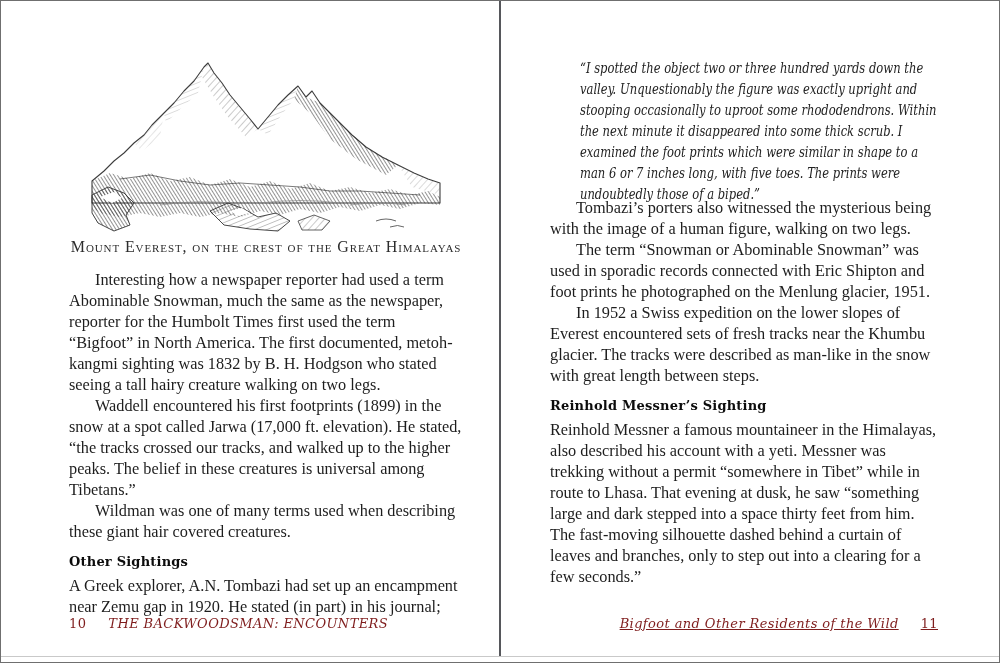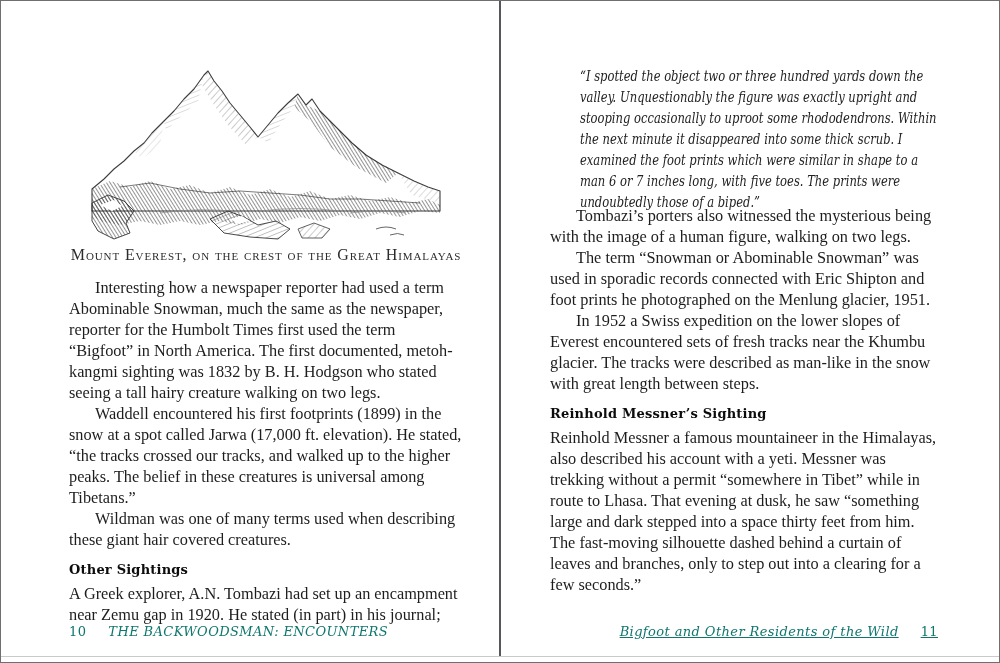--- a/index.html
+++ b/index.html
@@ -6,21 +6,21 @@
   .spread{
     position:relative;
     width:998px;height:661px;
     margin:0;
     background:#ffffff;
     border:1px solid #6f6f6f;
     overflow:hidden;
     font-family:"Liberation Serif", serif;
     color:#1d1d1d;
   }
-  .page{position:absolute;top:8px;width:499px;height:642px;background:#fff;}
+  .page{position:absolute;top:0;width:499px;height:642px;background:#fff;}
   .page-left{left:0;}
   .page-right{left:500px;}
   .divider{position:absolute;left:498px;top:0;width:2px;height:656px;background:#56575b;}
   .bottom-rule{position:absolute;left:0;top:655px;width:100%;height:1px;background:#c9c9c9;}
 
   
   .content-l{position:absolute;left:68px;top:0;width:394px;}
   figure{margin:0;padding-top:52px;text-align:center;}
   figure svg{display:block;margin:0 auto;}
   figcaption{
@@ -59,21 +59,21 @@
   }
   .content-r .body-text{margin-top:13px;}
 
   
   .footer{
     position:absolute;top:615px;
     font-family:"DejaVu Serif", serif;
     font-style:italic;
     font-size:13px;
     letter-spacing:0.4px;
-    color:#0f766e;
+    color:#7f1d1d;
     white-space:nowrap;
   }
   .footer-left{left:68px;}
   .footer-left .num{font-style:normal;margin-right:22px;}
   .footer-right{right:62px;text-decoration:underline;}
   .footer-right .num{font-style:normal;margin-left:22px;}
 </style>
 </head>
 <body>
 

